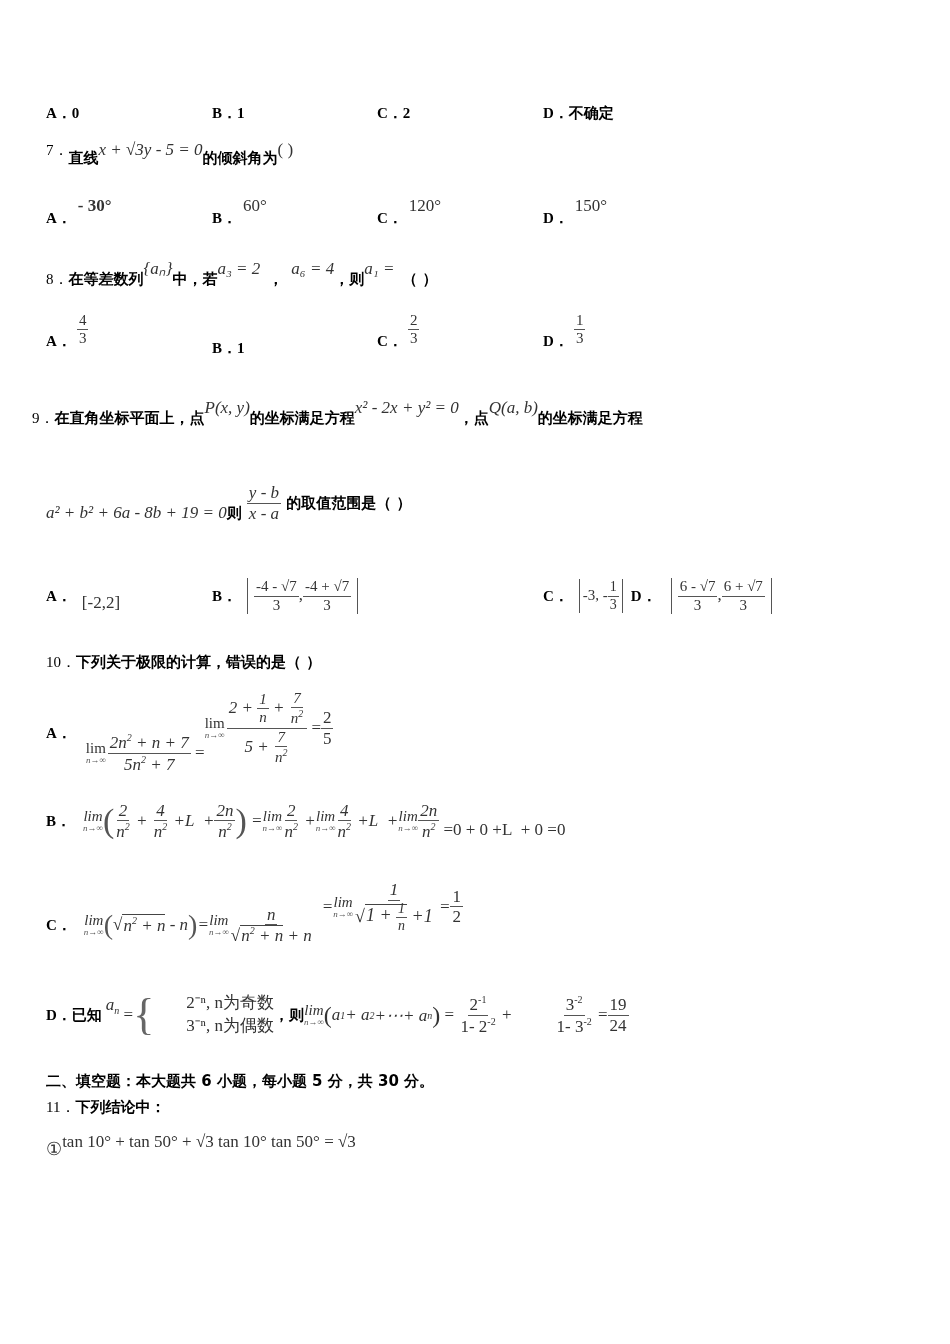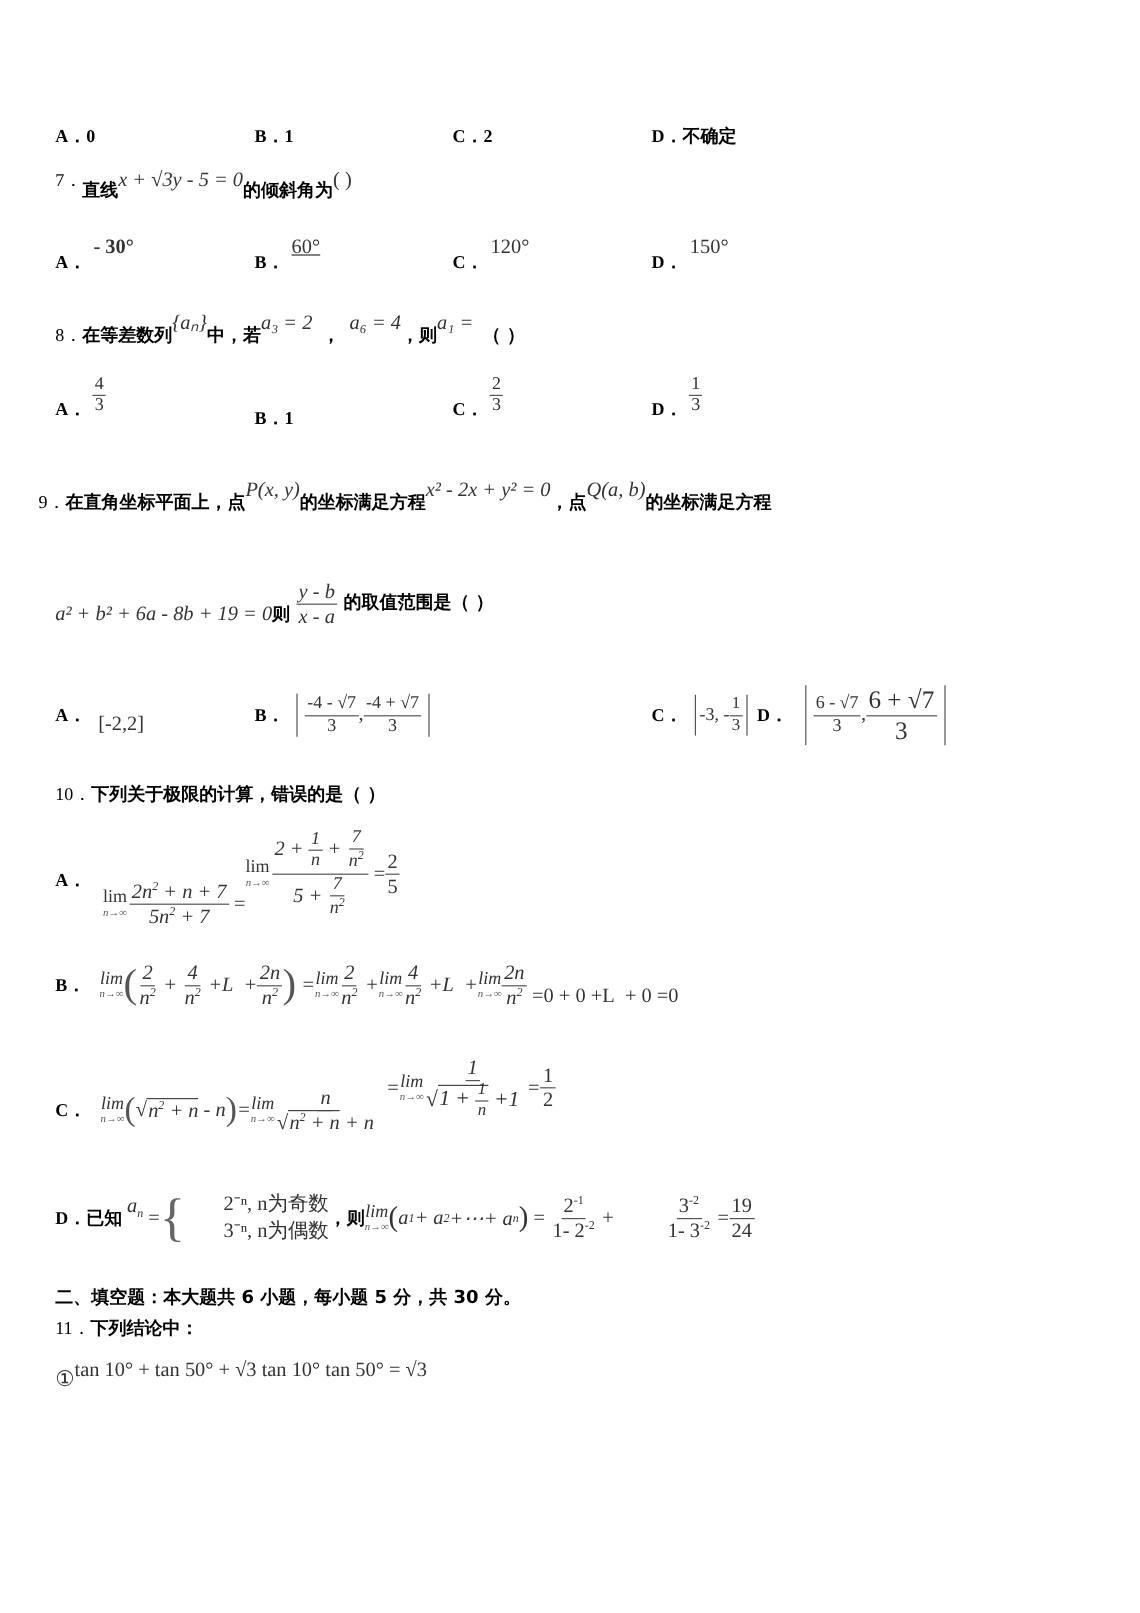--- a/index.html
+++ b/index.html
@@ -38,21 +38,21 @@
   <span class="lbl">D．</span><span class="cn">不确定</span>
 </div>
 
 <div class="abs" style="left:46px;top:140px;">
   <span class="num">7．</span><span class="cn" style="position:relative;top:8px;">直线</span><span class="mi">x + √3y - 5 = 0</span><span class="cn" style="position:relative;top:8px;">的倾斜角为</span><span class="m">(        )</span>
 </div>
 <div class="abs" style="left:46px;top:196px;">
   <span class="lbl" style="position:relative;top:12px;">A．</span><span class="m" style="margin-left:6px;font-weight:bold;">- 30°</span>
 </div>
 <div class="abs" style="left:212px;top:196px;">
-  <span class="lbl" style="position:relative;top:12px;">B．</span><span class="m" style="margin-left:6px;text-decoration:underline;">60°</span>
+  <span class="lbl" style="position:relative;top:12px;">B．</span><span class="m" style="margin-left:6px;">60°</span>
 </div>
 <div class="abs" style="left:377px;top:196px;">
   <span class="lbl" style="position:relative;top:12px;">C．</span><span class="m" style="margin-left:6px;">120°</span>
 </div>
 <div class="abs" style="left:543px;top:196px;">
   <span class="lbl" style="position:relative;top:12px;">D．</span><span class="m" style="margin-left:6px;">150°</span>
 </div>
 
 <div class="abs" style="left:46px;top:256px;">
   <span class="num" style="position:relative;top:10px;">8．</span><span class="cn" style="position:relative;top:10px;">在等差数列</span><span class="mi">{aₙ}</span><span class="cn" style="position:relative;top:10px;">中，若</span><span class="mi">a₃ = 2</span><span class="cn" style="position:relative;top:10px;margin:0 8px;">，</span><span class="mi">a₆ = 4</span><span class="cn" style="position:relative;top:10px;">，则</span><span class="mi">a₁ =</span><span class="cn" style="position:relative;top:10px;margin-left:8px;">（  ）</span>
@@ -115,21 +115,21 @@
     <span class="m" style="font-size:15px;">-3, -</span><span class="frac m" style="font-size:14px;">
         <span class="n">1</span>
         <span class="d">3</span>
       </span>
   </span>
   <span class="lbl" style="margin-left:8px;">D．</span>
   <span class="bracket" style="margin-left:14px;">
     <span class="frac m" style="font-size:15px;">
         <span class="n">6 - √7</span>
         <span class="d">3</span>
-      </span><span class="m">,</span><span class="frac m" style="font-size:21px;">
+      </span><span class="m">,</span><span class="frac m" style="font-size:15px;">
         <span class="n">6 + √7</span>
         <span class="d">3</span>
       </span>
   </span>
 </div>
 
 <div class="abs" style="left:46px;top:652px;">
   <span class="num">10．</span><span class="cn">下列关于极限的计算，错误的是（    ）</span>
 </div>
 

